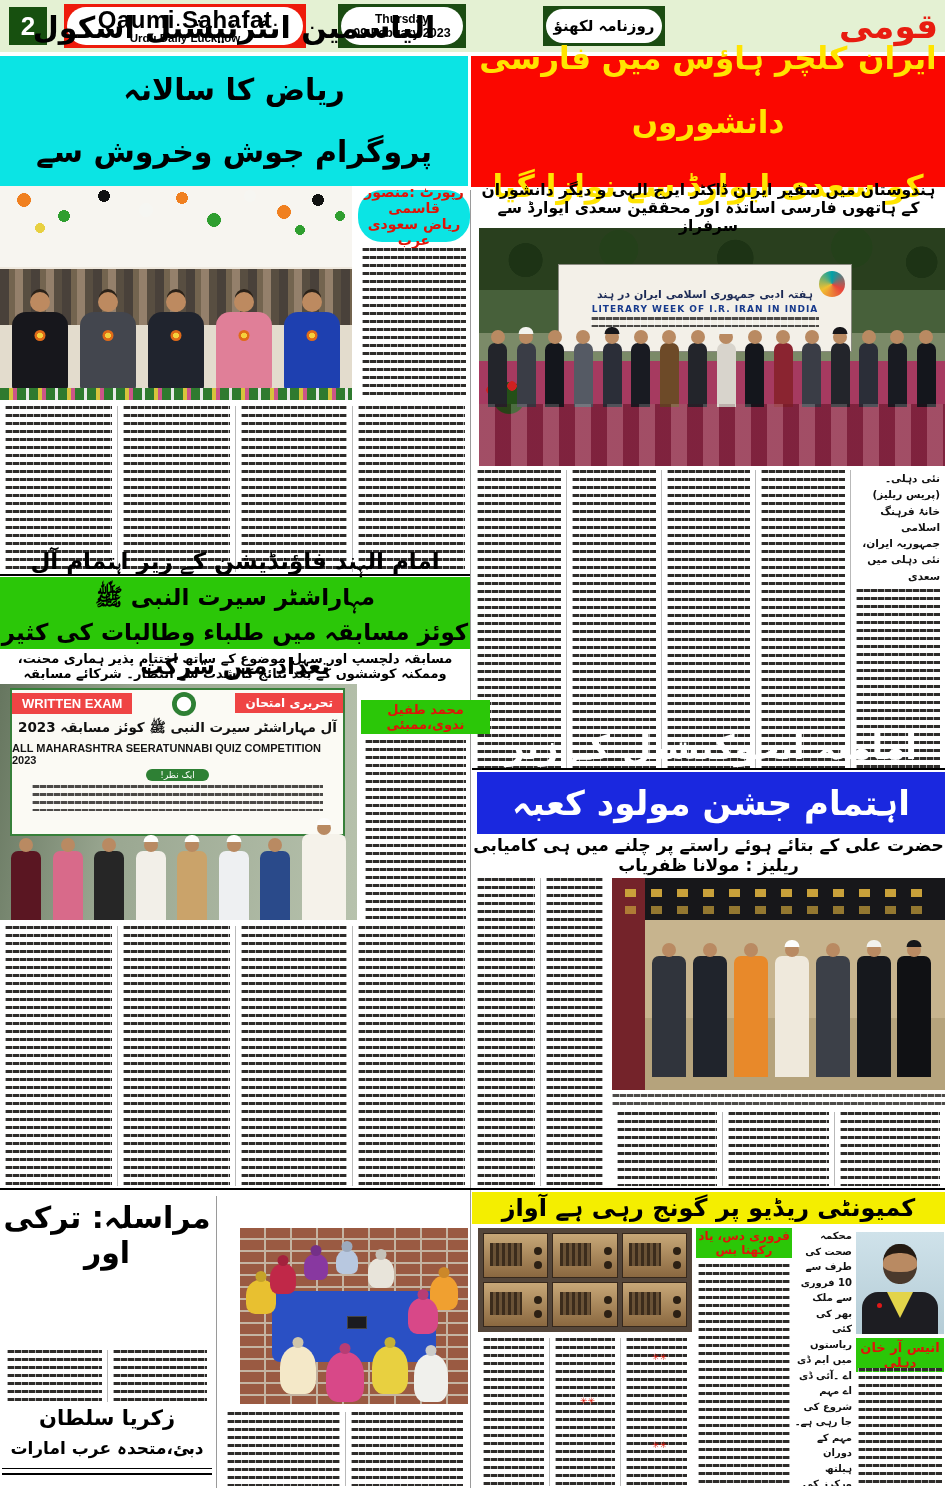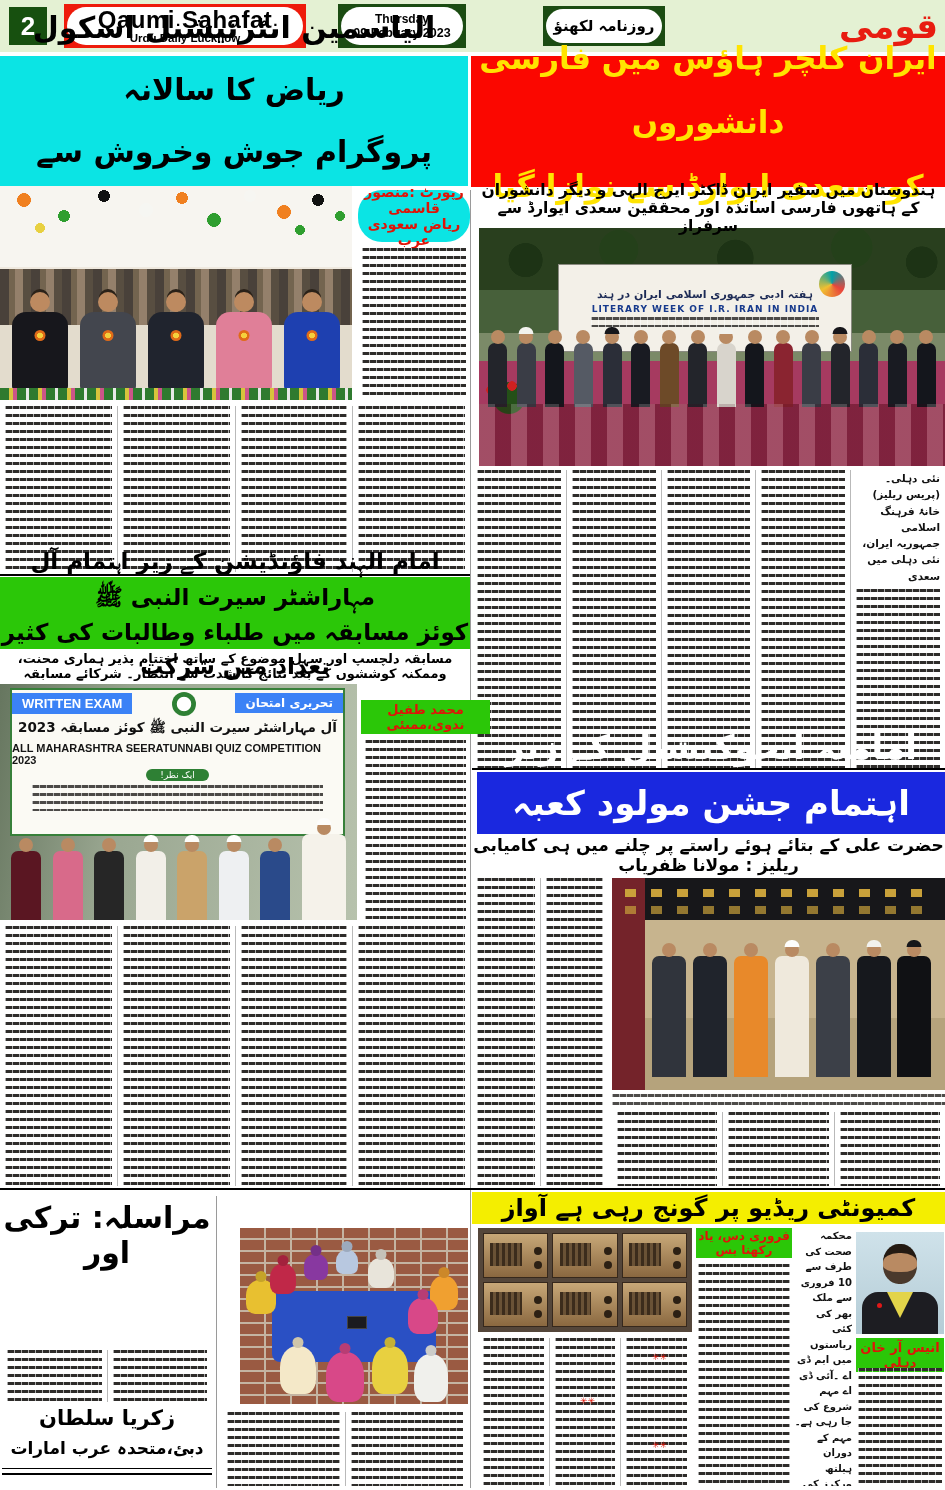--- a/index.html
+++ b/index.html
@@ -110,21 +110,21 @@
      radial-gradient(circle 5px at 55% 30%,#d02020 90%,transparent),
      radial-gradient(circle 5px at 80% 55%,#d02020 90%,transparent),
      radial-gradient(circle 22px at 50% 60%,#245018 70%,transparent 75%);}
   #ph-iran .carpet{position:absolute;left:0;bottom:0;width:100%;height:26%;
     background:repeating-linear-gradient(90deg,rgba(255,240,240,.18) 0 16px,rgba(60,0,20,.18) 16px 32px);}
   
   #ph-quiz{background:linear-gradient(100deg,#66765f,#9aa791 35%,#b7c2ad);}
   #ph-quiz .qbanner{position:absolute;left:10px;top:4px;width:335px;height:148px;background:#fbfaf4;
     border:2px solid #37803a;box-sizing:border-box;display:flex;flex-direction:column;align-items:center;}
   #ph-quiz .brow{width:100%;display:flex;justify-content:space-between;align-items:center;}
-  #ph-quiz .gtag{background:#3b82f6;color:#fff;font-weight:bold;padding:3px 10px;}
+  #ph-quiz .gtag{background:#ef4444;color:#fff;font-weight:bold;padding:3px 10px;}
   #ph-quiz .gtag.en{font:bold 13px "Liberation Sans",sans-serif;}
   #ph-quiz .gtag.urd{font-size:12px;direction:rtl;}
   #ph-quiz .crest{width:24px;height:24px;border-radius:50%;background:radial-gradient(#fff 40%,#2e8034 45%);margin-top:2px;}
   #ph-quiz .uline{font-weight:bold;font-size:13.5px;color:#111;direction:rtl;margin-top:3px;}
   #ph-quiz .eline{font:bold 11px "Liberation Sans",sans-serif;color:#151515;margin-top:3px;}
   #ph-quiz .eknazar{background:#2e8034;color:#fff;font-size:9px;direction:rtl;padding:1px 14px;border-radius:8px;margin-top:3px;}
   #ph-quiz .fine{width:88%;height:26px;margin-top:4px;}
   #ph-quiz .people{position:absolute;left:0;bottom:0;width:100%;height:86px;
     display:flex;justify-content:space-evenly;align-items:flex-end;}
   #ph-quiz .fig{height:80%;width:30px;}

